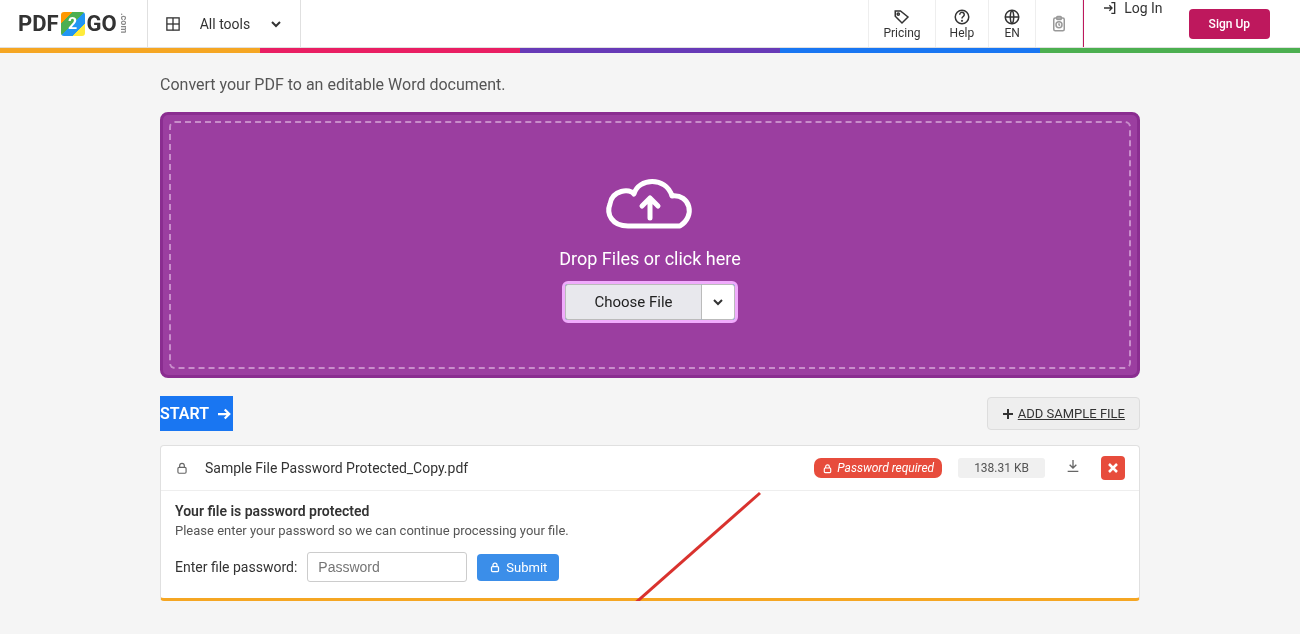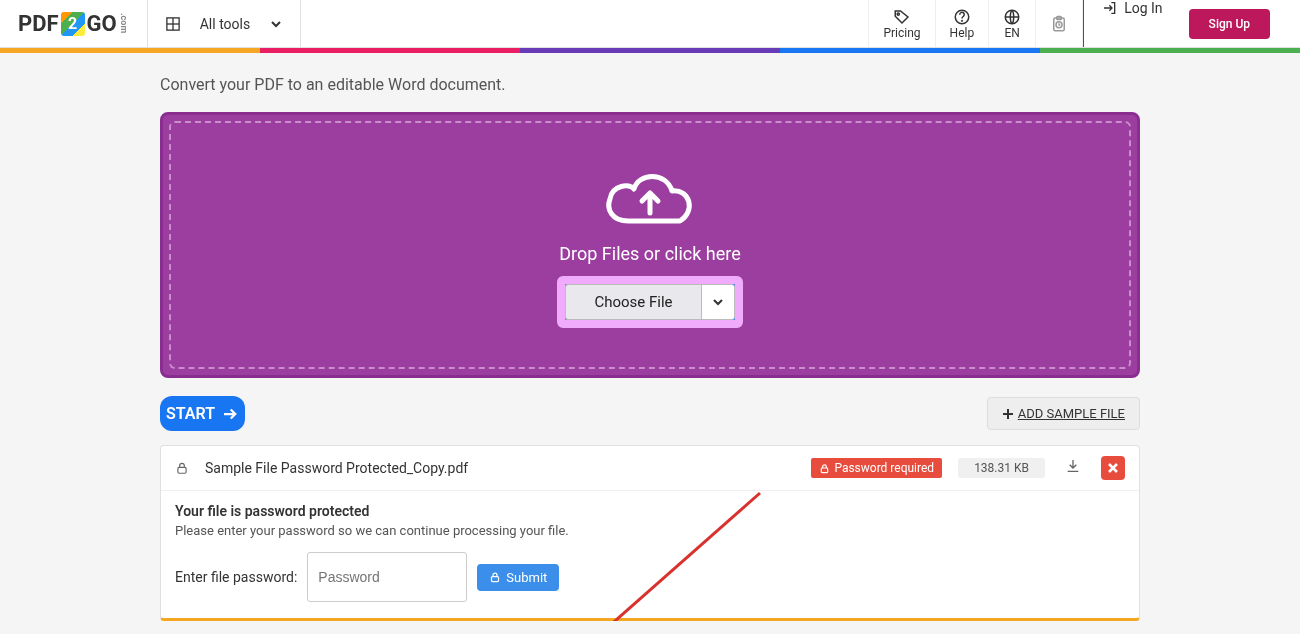--- a/index.html
+++ b/index.html
@@ -16,38 +16,38 @@
   .signup-btn { background: #be185d; color: #fff; border-radius: 4px; padding: 8px 20px; font-size: 12px; font-weight: 500; margin: 0 30px 0 8px; cursor: pointer; }
   .rainbow { height: 5px; width: 100%; display: flex; }
   .rainbow div { flex:1; }
   .container { max-width: 980px; margin: 0 auto; padding: 22px 0 0 0; }
   h1 { font-size: 30px; font-weight: 700; color:#222; margin-bottom:6px;}
   .subtitle { color:#555; font-size:16px; margin-bottom:18px;}
   .dropzone { background:#9b3ea0; border:3px solid #8a2d90; border-radius:8px; padding:6px; margin-bottom:18px;}
   .dropzone-inner { border:2px dashed #c98ecb; border-radius:6px; height:248px; display:flex; flex-direction:column; align-items:center; justify-content:center; color:#fff;}
   .cloud-icon { margin-bottom:10px;}
   .drop-text { font-size:18px; margin-bottom:12px;}
-  .choose-wrap { display:inline-flex; border:8px solid #f0abfc; border-radius:6px; background:#3b82f6; }
+  .choose-wrap { display:inline-flex; border:3px solid #f0abfc; border-radius:6px; background:#3b82f6; }
   .choose-btn { background:#e8e8ed; color:#222; padding:8px 28px; font-size:15px; border:1px solid #bbb; border-right:none; border-top-left-radius:3px; border-bottom-left-radius:3px; cursor:pointer;}
   .choose-drop { background:#fff; color:#222; padding:8px 10px; border:1px solid #bbb; border-top-right-radius:3px; border-bottom-right-radius:3px; cursor:pointer; display:flex; align-items:center;}
   .actions-row { display:flex; justify-content:space-between; align-items:center; margin-bottom:14px;}
-  .start-btn { background:#1976f2; color:#fff; padding:8px 6px; font-size:16px; font-weight:600; border-radius:12px; display:flex; align-items:center; gap:6px; cursor:pointer;}
+  .start-btn { background:#1976f2; color:#fff; padding:8px 0; font-size:16px; font-weight:600; border-radius:0; display:flex; align-items:center; gap:6px; cursor:pointer;}
   .sample-btn { background:#eee; color:#333; padding:8px 14px; font-size:13px; border-radius:4px; border:1px solid #ddd; display:flex; align-items:center; gap:4px; cursor:pointer;text-decoration:underline;}
   .file-card { background:#fff; border:1px solid #e0e0e0; border-bottom:3px solid #f5a623; border-radius:4px; }
   .file-row { display:flex; align-items:center; padding:10px 14px; border-bottom:1px solid #eee; gap:16px;}
   .file-name { flex:1; font-size:14px; color:#333;}
-  .badge-red { background:#e74c3c; color:#fff; font-size:12px; padding:3px 8px; border-radius:2px; display:flex; align-items:center; gap:4px;}
+  .badge-red { background:#e74c3c; color:#fff; font-size:12px; padding:3px 8px; border-radius:7px; display:flex; align-items:center; gap:4px;font-style:italic;}
   .file-size { font-size:12px; color:#555; background:#f0f0f0; padding:3px 16px; border-radius:3px;}
   .dl-icon { color:#888; cursor:pointer; padding:2px 4px;}
   .del-btn { background:#e74c3c; color:#fff; width:24px; height:24px; border-radius:4px; display:flex; align-items:center; justify-content:center; cursor:pointer; font-weight:bold;}
   .pw-section { padding:12px 14px 16px 14px;}
   .pw-title { font-weight:600; font-size:14px; margin-bottom:4px;}
   .pw-desc { font-size:13px; color:#555; margin-bottom:14px;}
   .pw-row { display:flex; align-items:center; gap:10px; font-size:14px;}
-  .pw-input { border:1px solid #ccc; padding:16px 10px; font-size:14px; width:160px; border-radius:3px;}
+  .pw-input { border:1px solid #ccc; padding:6px 10px; font-size:14px; width:160px; border-radius:3px;}
   .submit-btn { background:#3b8ee9; color:#fff; padding:6px 12px; border-radius:4px; font-size:13px; display:flex; align-items:center; gap:5px; cursor:pointer;}
   .arrow-annot { position:absolute; pointer-events:none;}
   .main-wrap { position:relative;}
 </style>
 </head>
 <body>
 
 <div class="header">
   <div class="logo">
     <span>PDF</span>

